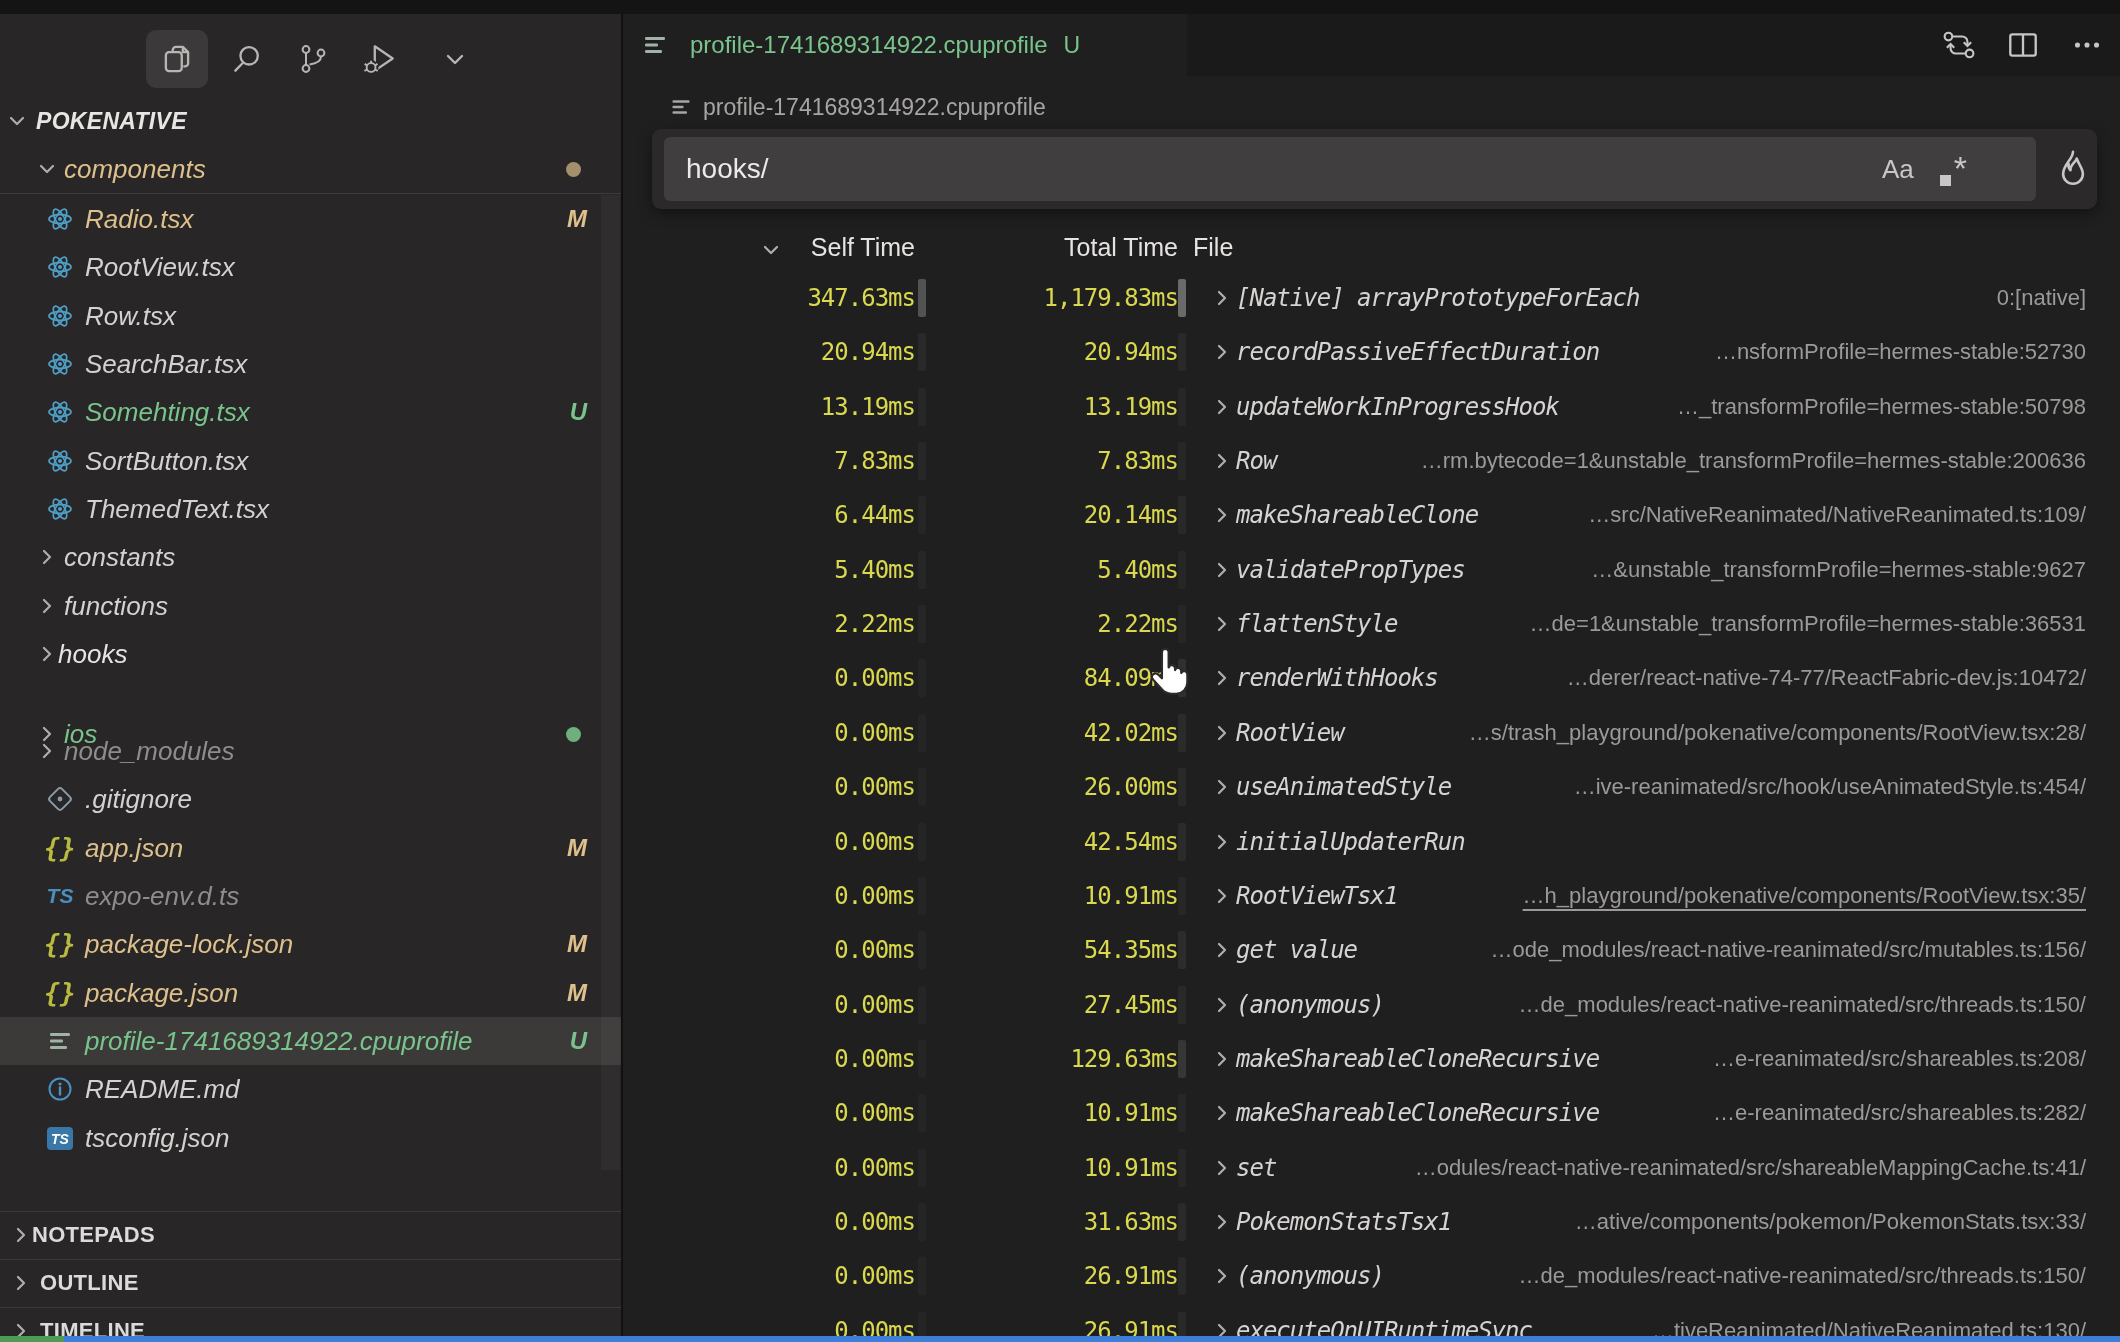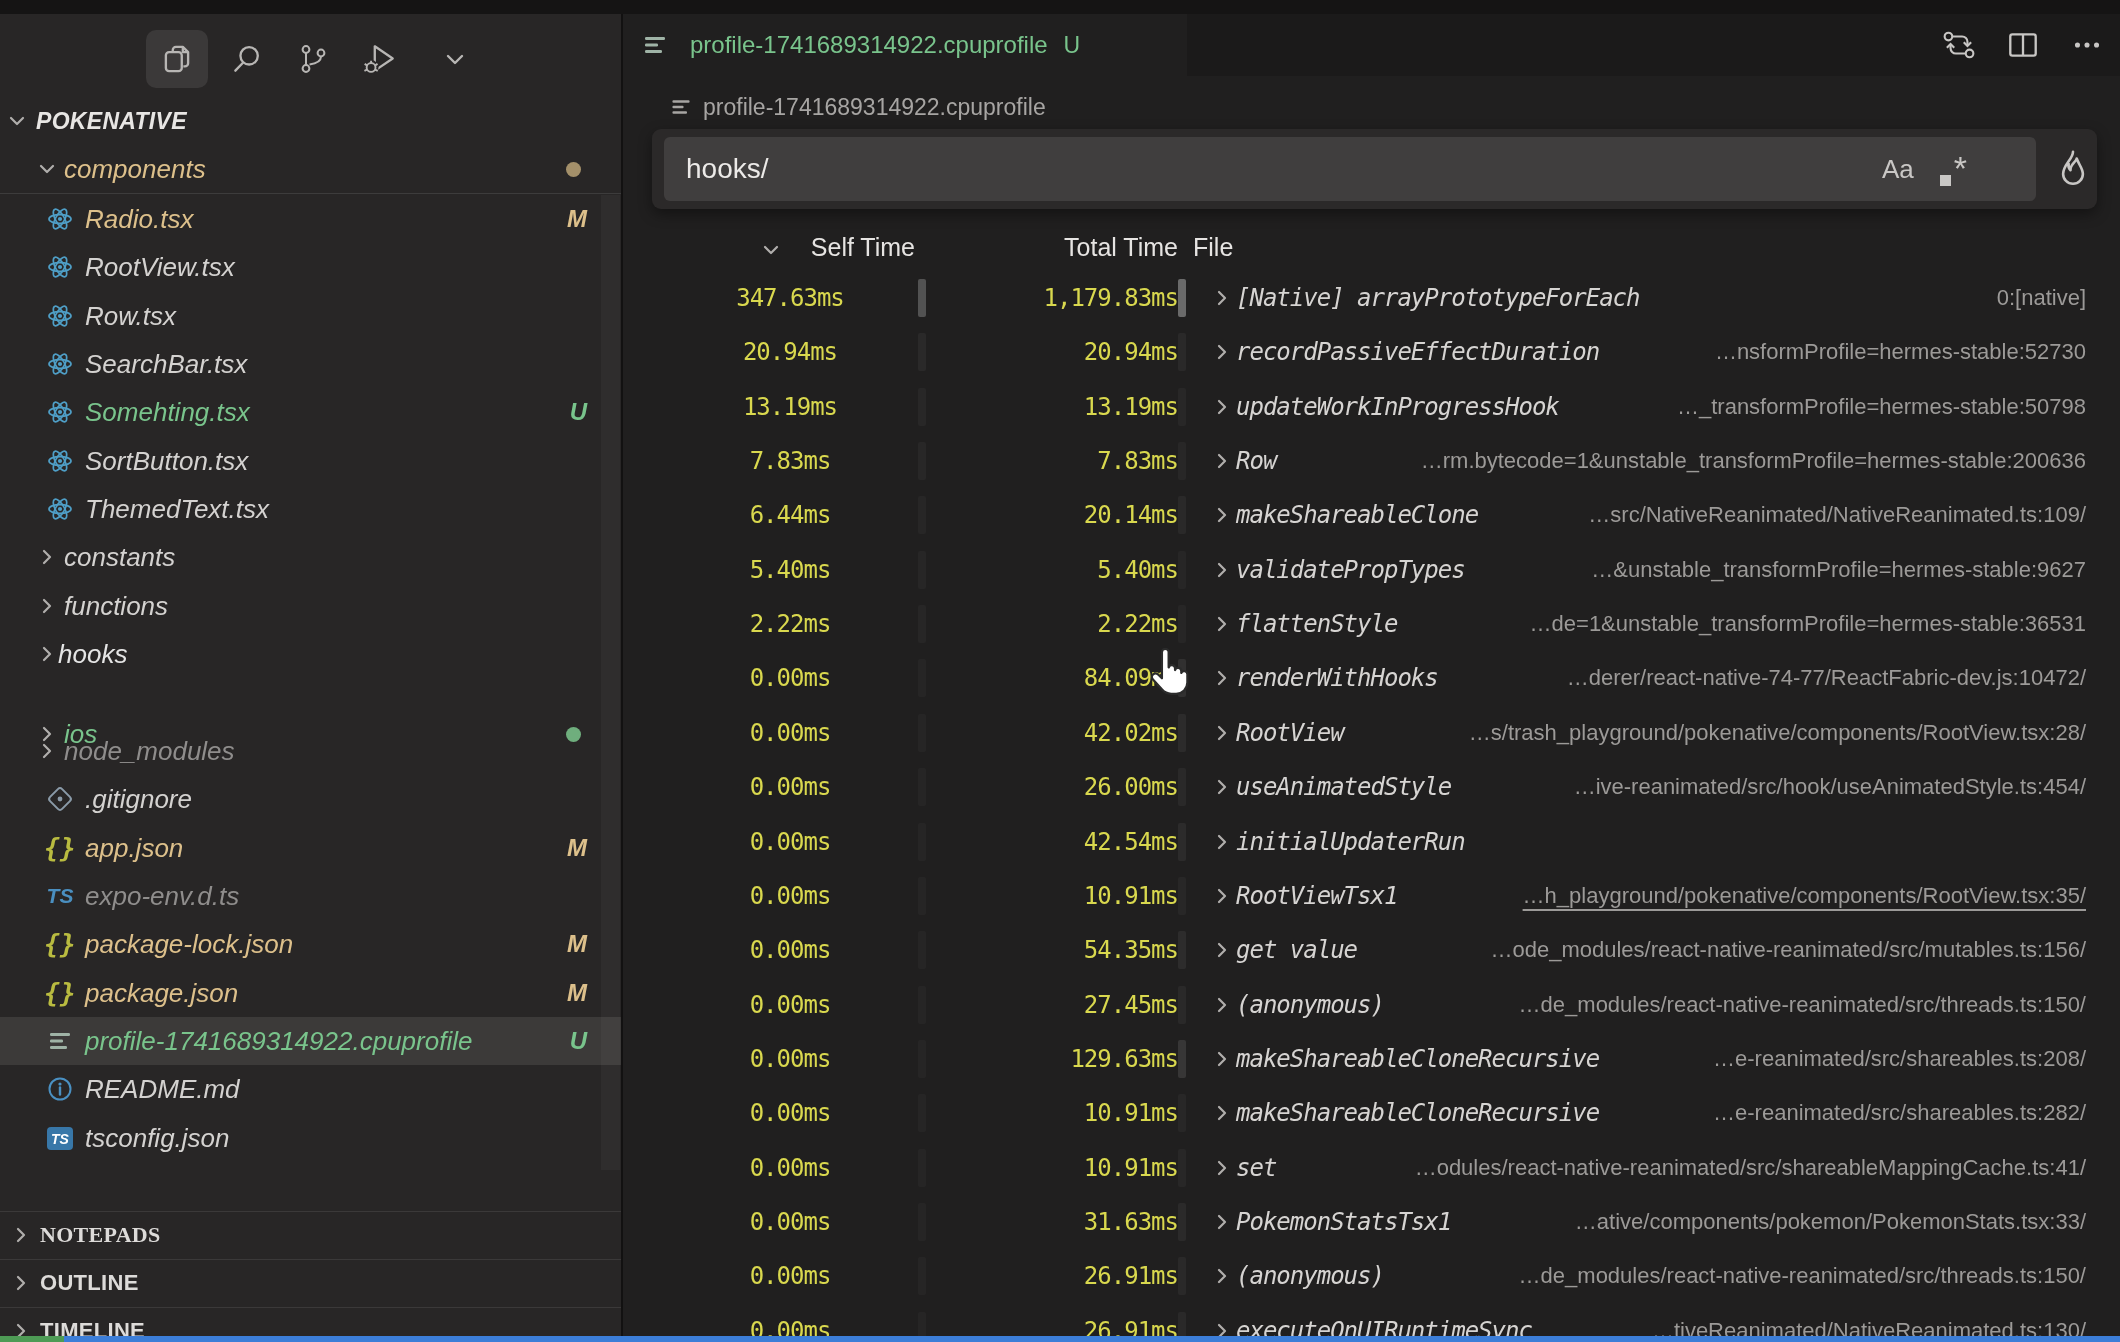--- a/index.html
+++ b/index.html
@@ -45,21 +45,21 @@
   .flamebtn{position:absolute;left:1398px;top:14px;width:46px;height:52px;display:flex;align-items:center;justify-content:center;}
   
   .thead{left:623px;top:233px;width:1497px;height:32px;color:#e6e4e2;font-size:25px;}
   .thead .h-chev{position:absolute;left:137px;top:6px;}
   .h-self{position:absolute;left:80px;width:212px;text-align:right;}
   .h-total{position:absolute;left:375px;width:180px;text-align:right;}
   .h-file{position:absolute;left:570px;}
   .prow{position:absolute;left:623px;width:1497px;height:54px;}
   .c-self,.c-total{position:absolute;top:50%;transform:translateY(-50%);text-align:right;
         font-family:"DejaVu Sans Mono",monospace;font-size:24px;letter-spacing:-1px;color:#d9d84e;}
-  .c-self{left:42px;width:250px;text-align:center;}
+  .c-self{left:42px;width:250px;}
   .c-total{left:332px;width:223px;}
   .gauge{position:absolute;top:50%;transform:translateY(-50%);width:8px;height:38px;border-radius:2px;}
   .g1{left:295px;} .g2{left:555px;}
   .c-chev{position:absolute;left:588px;top:50%;transform:translateY(-50%);color:#8f8d8c;}
   .c-name{position:absolute;left:613px;top:50%;transform:translateY(-50%);
         font-family:"DejaVu Sans Mono",monospace;font-size:24px;letter-spacing:-1px;color:#d6d4d2;white-space:pre;font-style:italic;}
   .c-path{position:absolute;right:34px;top:50%;transform:translateY(-50%);font-size:22px;color:#9c9a98;white-space:pre;}
   .c-path.hovered{text-decoration:underline;text-underline-offset:6px;}
   .cursor{left:1146px;top:648px;pointer-events:none;z-index:50;}
   svg{display:block;}
@@ -348,21 +348,21 @@
     <div class="abs sticky-line"></div>
     <div class="abs side-scrollbar"></div>
 
     <div class="abs panel-sep" style="top:1197px;"></div>
     <div class="abs panelrow" style="top:1198px;">
       <span class="chev" style="margin-left:10px;">
           <svg width="22" height="22" viewBox="0 0 22 22">
             <path d="M8 5 l6 6 -6 6" fill="none" stroke="#b0aeac" stroke-width="2.2" stroke-linecap="round" stroke-linejoin="round"></path>
           </svg>
         </span>
-      <span style="margin-left:8px;font-family:Liberation Serif, serif;">NOTEPADS</span>
+      <span style="">NOTEPADS</span>
     </div>
     <div class="abs panel-sep" style="top:1245px;"></div>
     <div class="abs panelrow" style="top:1246px;">
       <span class="chev" style="margin-left:10px;">
           <svg width="22" height="22" viewBox="0 0 22 22">
             <path d="M8 5 l6 6 -6 6" fill="none" stroke="#b0aeac" stroke-width="2.2" stroke-linecap="round" stroke-linejoin="round"></path>
           </svg>
         </span>
       <span style="margin-left:8px;">OUTLINE</span>
     </div>

